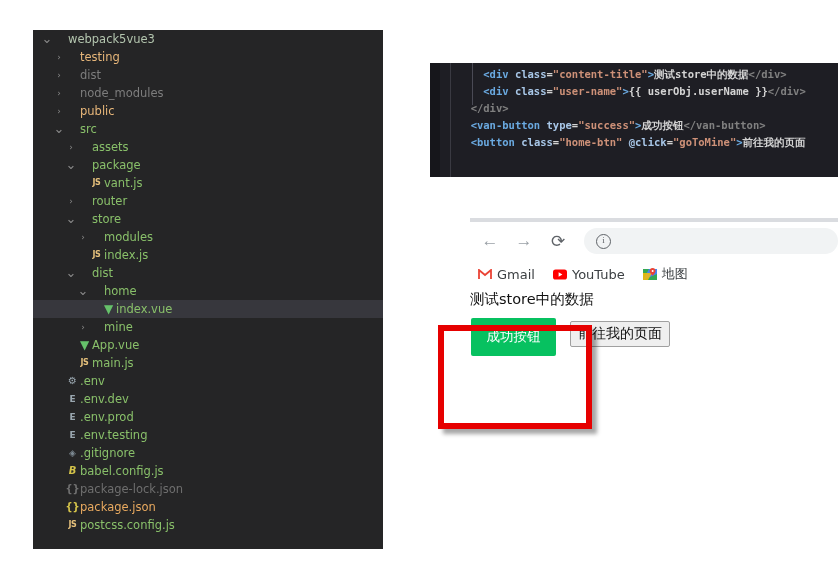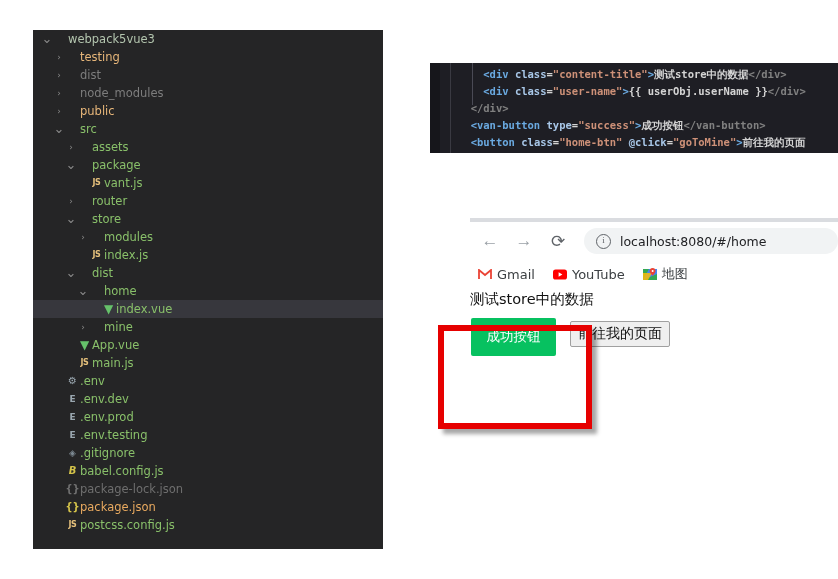--- a/index.html
+++ b/index.html
@@ -39,21 +39,21 @@
   .i-vue{color:#66c16a;font-size:12px;}
   .i-gear{color:#9aa7b0;font-size:10px;}
   .i-e{color:#9aa7b0;font-size:9px;}
   .i-diamond{color:#7d8a93;font-size:9px;}
   .i-babel{color:#d4c34a;font-style:italic;font-size:10px;}
   .i-json{color:#d4c34a;font-size:10px;}
   .i-json-dim{color:#6f6f6f;font-size:10px;}
 
   
   #code-panel{
-    position:absolute;left:430px;top:63px;width:408px;height:90px;
+    position:absolute;left:430px;top:63px;width:408px;height:114px;
     background:#1e1e24;overflow:hidden;
   }
   #code-gutter{position:absolute;left:0;top:0;width:10px;height:100%;background:#16161b;}
   #code-gutter2{position:absolute;left:20px;top:0;width:1px;height:100%;background:#3a3a42;}
   #code-indent{position:absolute;left:42px;top:0;width:1px;height:42px;background:#4a4a55;}
   #code-lines{
     position:absolute;left:28px;top:3px;
     font-family:"DejaVu Sans Mono","Liberation Mono",monospace;
     font-size:10.5px;line-height:17px;white-space:pre;font-weight:bold;
   }
@@ -282,21 +282,20 @@
       <span>←</span>
     </div>
     <div class="navbtn">
       <span>→</span>
     </div>
     <div class="navbtn active">
       <span>⟳</span>
     </div>
     <div id="omnibox">
       <div id="omni-info">i</div>
-      <div id="omni-url">localhost:8080/#/home</div>
     </div>
   </div>
 
   <div id="bookmarks">
       <div class="bm">
         <span class="bm-ico">
           <svg width="14" height="11" viewBox="0 0 14 11">
             <path d="M1 10 L1 1 L7 6 L13 1 L13 10" fill="none" stroke="#ea4335" stroke-width="1.8"></path>
           </svg>
         </span>

